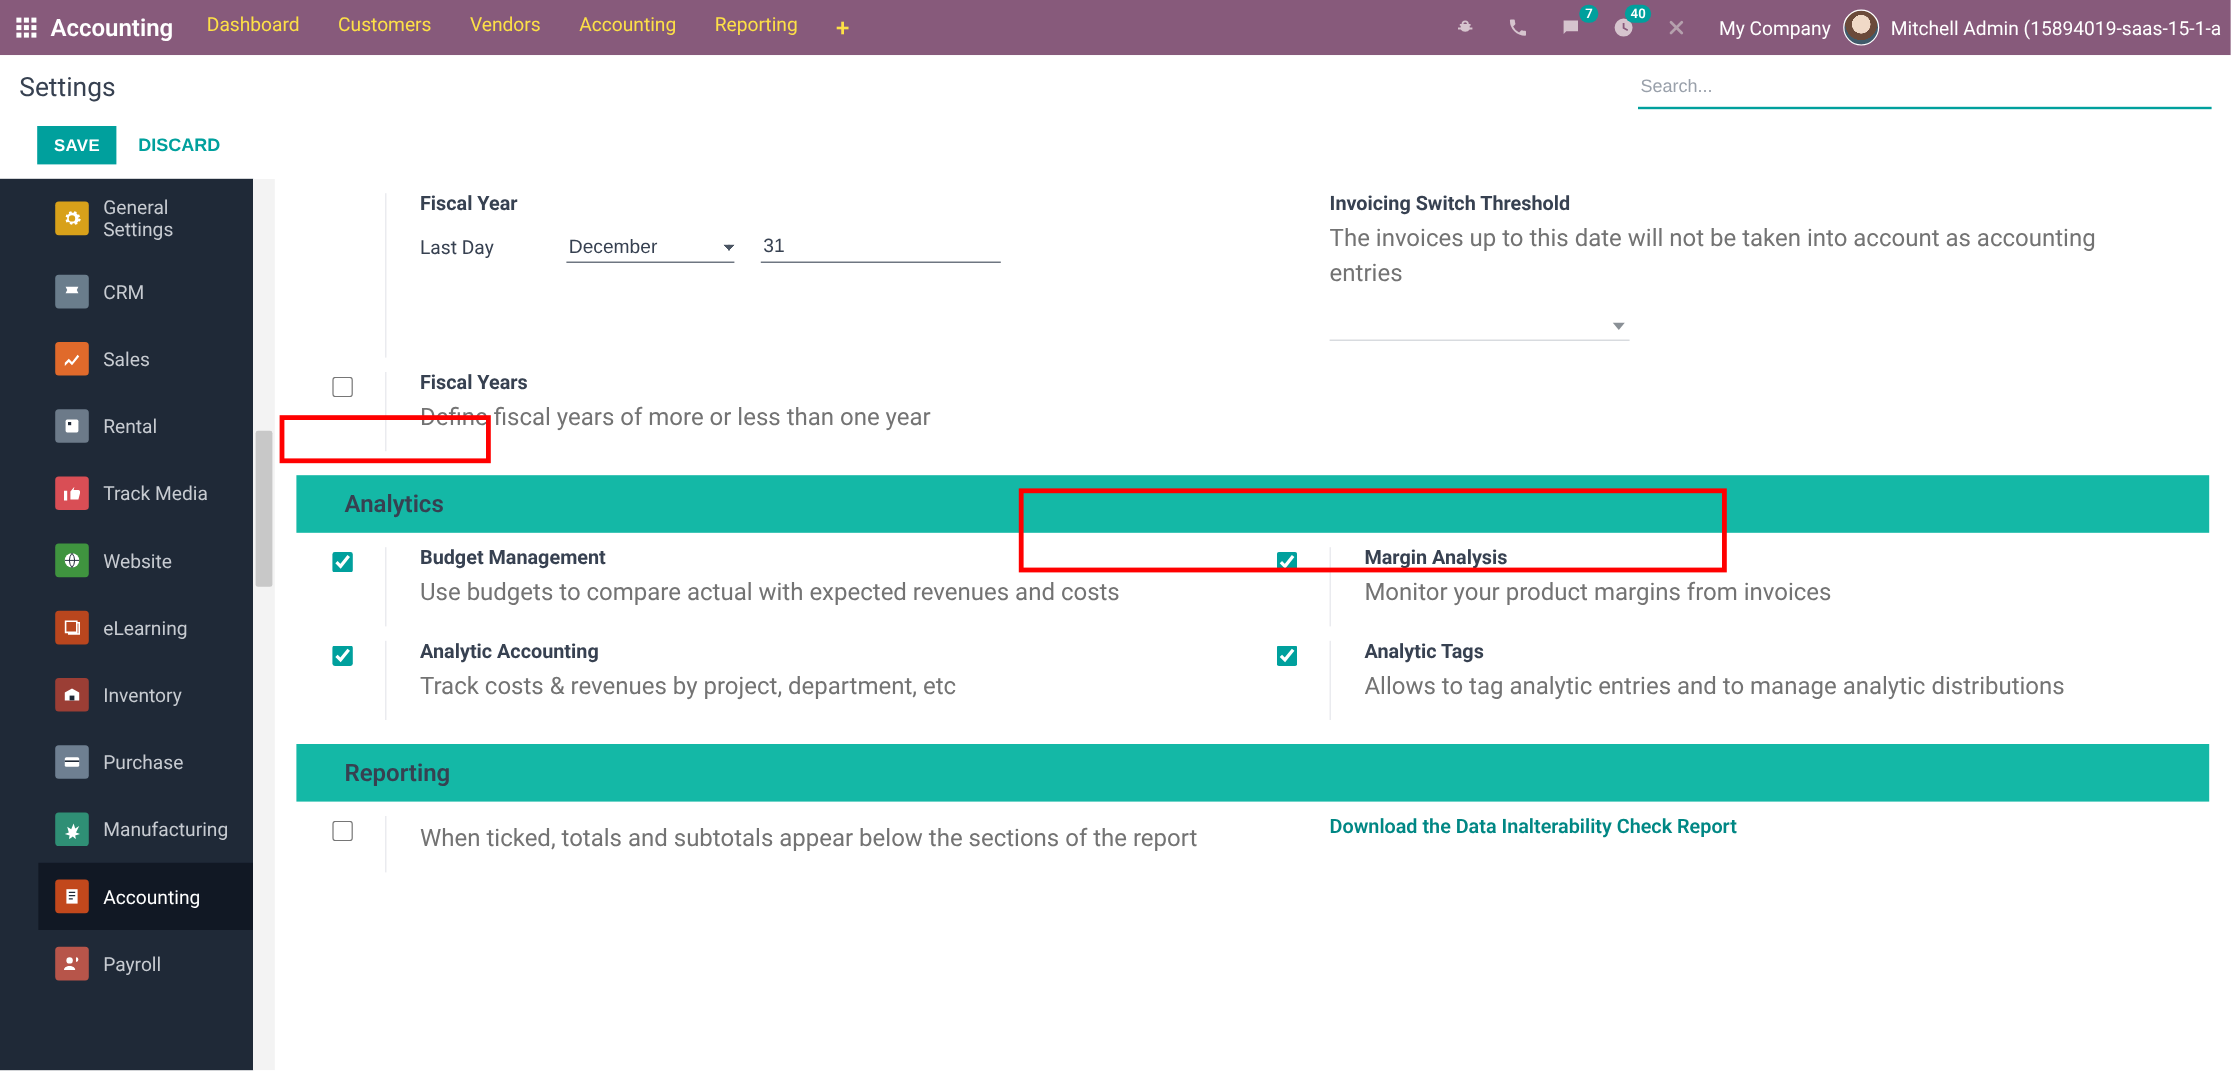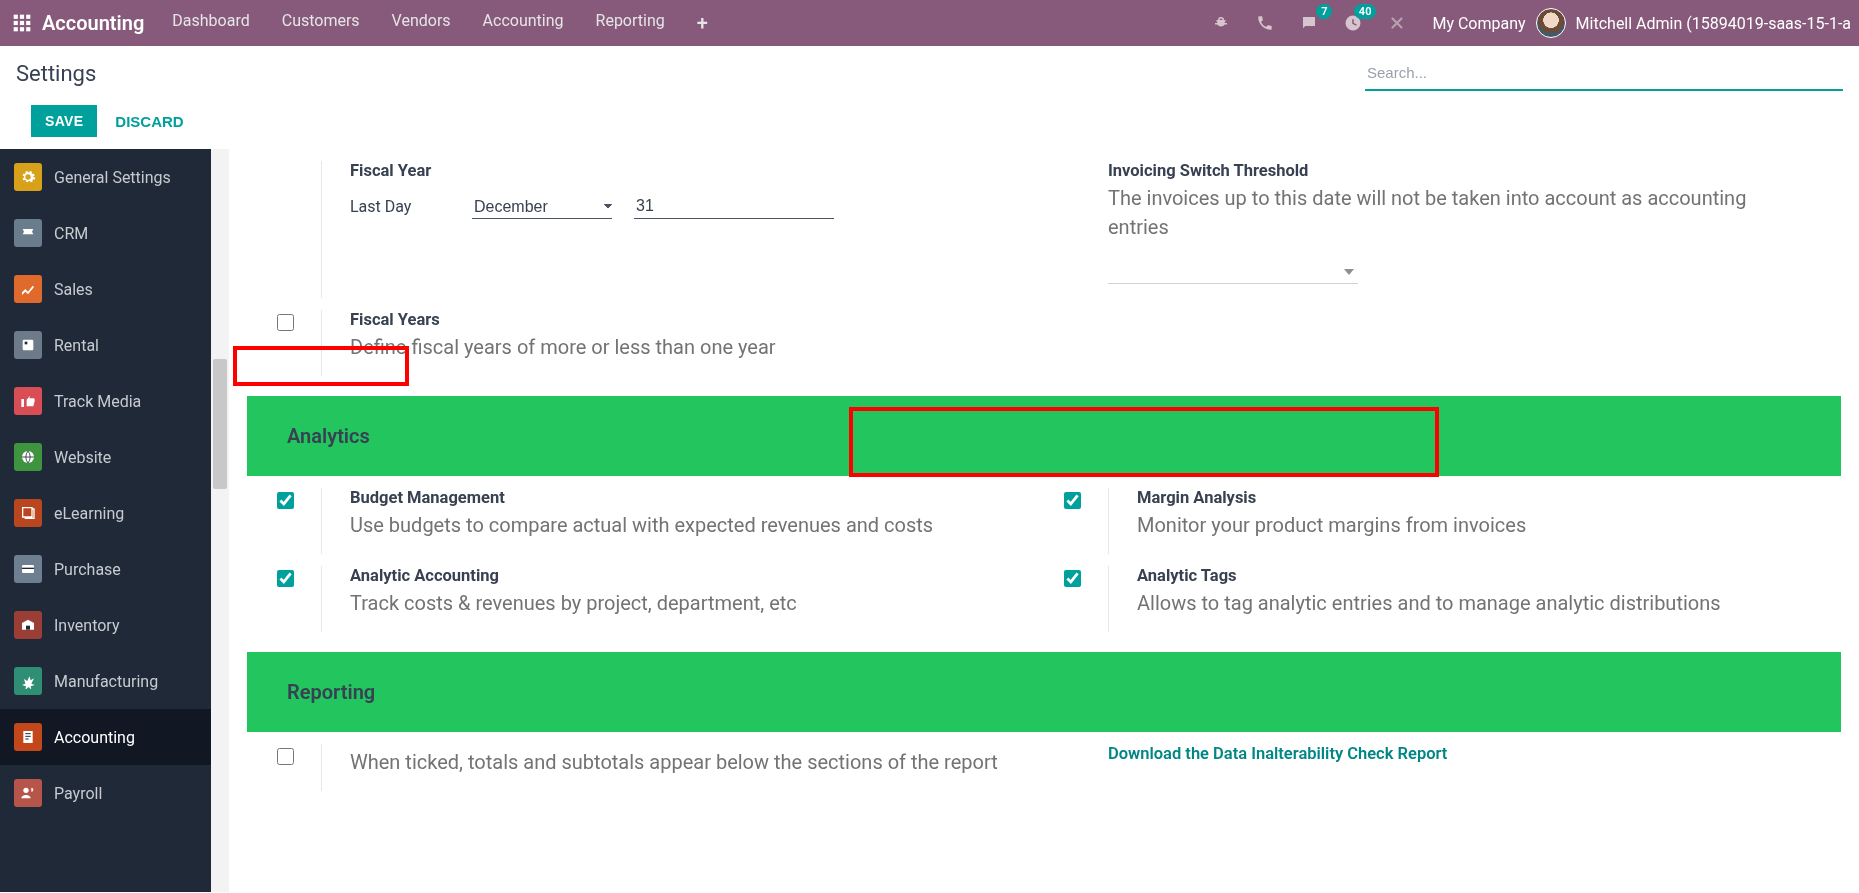--- a/index.html
+++ b/index.html
@@ -4,21 +4,21 @@
 <style>
 * { box-sizing: border-box; margin: 0; padding: 0; }
 body { font-family: -apple-system, BlinkMacSystemFont, "Segoe UI", Roboto, "Helvetica Neue", sans-serif; font-size: 14px; color: #374151; overflow-x: hidden; }
 
 
 .topbar { height: 46px; background: #875a7b; display: flex; align-items: center; color: #e5d0dc; padding: 0 8px; gap: 0; }
 .apps-icon { width: 28px; height: 28px; display: flex; align-items: center; justify-content: center; color: #fff; margin-right: 6px;}
 .apps-icon svg { width: 20px; height: 20px; }
 .brand { color: #fff; font-size: 20px; font-weight: 600; margin-right: 28px; }
 .topnav { display: flex; gap: 32px; }
-.topnav-item { color: #e5e5e5; font-size: 16px; cursor: pointer; }
+.topnav-item { color: #fde047; font-size: 16px; cursor: pointer; }
 .topnav-item.plus { font-size: 20px; font-weight: 500; }
 .spacer { flex: 1; }
 .systray { display: flex; align-items: center; gap: 22px; margin-right: 14px; color: #d6c4ce;}
 .systray .ic { position: relative; width: 22px; height: 22px; display: flex; align-items:center; justify-content:center; color:#d6c4ce;}
 .systray .ic svg{width:18px;height:18px;}
 .badge { position: absolute; top: -8px; right: -12px; background: #00a09d; color: #fff; border-radius: 10px; font-size: 11px; padding: 1px 5px; font-weight: 600;}
 .company { color: #fff; font-size: 16px; margin: 0 10px;}
 .user { display: flex; align-items: center; gap: 10px; color: #fff; font-size: 16px;}
 .avatar { width: 30px; height: 30px; border-radius: 50%; background: radial-gradient(circle at 50% 40%, #f0d9c7 35%, #6b4a3a 36% 60%, #3f5a6a 61%); border: 1px solid #fff;}
 
@@ -29,21 +29,21 @@
 .search-wrap { width: 478px; }
 .search-input { width: 100%; border: none; border-bottom: 2px solid #00a09d; font-size: 15px; padding: 8px 2px; outline: none; }
 .search-input::placeholder{color:#9aa1ab;}
 .cp-row2 { display: flex; gap: 18px; align-items: center; padding: 14px 0 12px; margin-left: 15px; }
 .btn-primary { background: #00a09d; color: #fff; border: none; padding: 8px 14px; font-size: 14px; font-weight: 600; letter-spacing: .3px; cursor: pointer;}
 .btn-link { background: none; border: none; color: #00a09d; font-weight: 600; font-size: 15px; cursor: pointer;}
 
 
 .body { display: flex; height: calc(100vh - 46px - 104px); }
 .sidebar { width: 211px; background: #1f2937; color: #c7cbd1; overflow:hidden;}
-.sb-item { display: flex; align-items: center; gap: 12px; padding: 14px 14px; cursor: pointer; }
+.sb-item { display: flex; align-items: center; gap: 12px; padding: 14px 14px; cursor: pointer; margin-left: 32px; }
 .sb-item.active { background: #111824; color: #fff; }
 .sb-icon { width: 28px; height: 28px; border-radius: 3px; display:flex; align-items:center; justify-content:center; flex-shrink:0;}
 .sb-icon svg{ width:16px; height:16px; fill:#fff; }
 .sb-label{font-size:16px;}
 
 .content { flex:1; background:#fff; overflow-y:auto; position:relative; }
 .scroll-track{ position:absolute; left:0; top:0; width:18px; height:100%; background:#f3f3f3;}
 .scroll-thumb{ position:absolute; left:2px; width:14px; background:#c8c8c8; border-radius:2px;}
 .inner { margin-left: 18px; padding: 0 18px 40px 18px; }
 
@@ -56,21 +56,21 @@
 .h{ font-weight:700; font-size:16.5px; color:#374151; }
 .sub{ color:#737373; font-size:20px; margin-top:4px; line-height:1.45;}
 .field-row{ display:flex; align-items:center; gap:22px; margin-top:14px;}
 .field-label{ font-size:16px; color:#374151; width:100px;}
 select, .txt{ border:none; border-bottom:1px solid #4b5563; background:transparent; font-size:16px; padding:3px 2px; outline:none; color:#374151;}
 select{ width:140px; appearance:none; -webkit-appearance:none; padding-right:18px; background-image:linear-gradient(45deg,transparent 50%,#4b5563 50%),linear-gradient(-45deg,transparent 50%,#4b5563 50%); background-position:right 4px center,right 0 center; background-size:5px 5px,5px 5px; background-repeat:no-repeat;}
 .txt{ width:200px; }
 .dd-empty{ width:250px; border-bottom:1px solid #cfd3d8; height:24px; position:relative;}
 .dd-empty:after{content:"";position:absolute;right:4px;top:9px;border-left:5px solid transparent;border-right:5px solid transparent;border-top:6px solid #8a9096;}
 
-.section-bar{ background:#22c55e; padding:28px 40px; margin-top:20px;}
+.section-bar{ background:#14b8a6; padding:12px 40px; margin-top:20px;}
 .section-bar h2{ font-size:20px; font-weight:600; color:#374151;}
 
 input[type=checkbox]{ width:17px; height:17px; accent-color:#00a09d; cursor:pointer;}
 
 .link{ color:#008784; font-size:16.5px; font-weight:600; cursor:pointer;}
 
 
 .hl{ position:absolute; border:4px solid #ff0000; pointer-events:none; z-index:50;}
 
 
@@ -211,36 +211,36 @@
       </div>
     <div class="sb-item">
         <div class="sb-icon ic-el">
           <svg viewBox="0 0 24 24">
             <path d="M4 4h14v14H4zM7 20h14V6h-3" fill="none" stroke="#fff" stroke-width="2"></path>
           </svg>
         </div>
         <span class="sb-label">eLearning</span>
       </div>
     <div class="sb-item">
+        <div class="sb-icon ic-inv">
+          <svg viewBox="0 0 24 24">
+            <path d="M3 9l9-5 9 5v10H3z"></path>
+            <rect x="9" y="13" width="6" height="6" fill="#1f2937"></rect>
+          </svg>
+        </div>
+        <span class="sb-label">Inventory</span>
+      </div>
+    <div class="sb-item">
         <div class="sb-icon ic-pur">
           <svg viewBox="0 0 24 24">
             <rect x="3" y="6" width="18" height="12" rx="2"></rect>
             <rect x="3" y="10" width="18" height="2" fill="#1f2937"></rect>
           </svg>
         </div>
         <span class="sb-label">Purchase</span>
-      </div>
-    <div class="sb-item">
-        <div class="sb-icon ic-inv">
-          <svg viewBox="0 0 24 24">
-            <path d="M3 9l9-5 9 5v10H3z"></path>
-            <rect x="9" y="13" width="6" height="6" fill="#1f2937"></rect>
-          </svg>
-        </div>
-        <span class="sb-label">Inventory</span>
       </div>
     <div class="sb-item">
         <div class="sb-icon ic-man">
           <svg viewBox="0 0 24 24">
             <path d="M21 8l-5 3-2-6-3 7-5-3 2 7-5 2 6 2-1 5 5-4 4 4-1-5 6-2-5-2z"></path>
           </svg>
         </div>
         <span class="sb-label">Manufacturing</span>
       </div>
     <div class="sb-item active">

